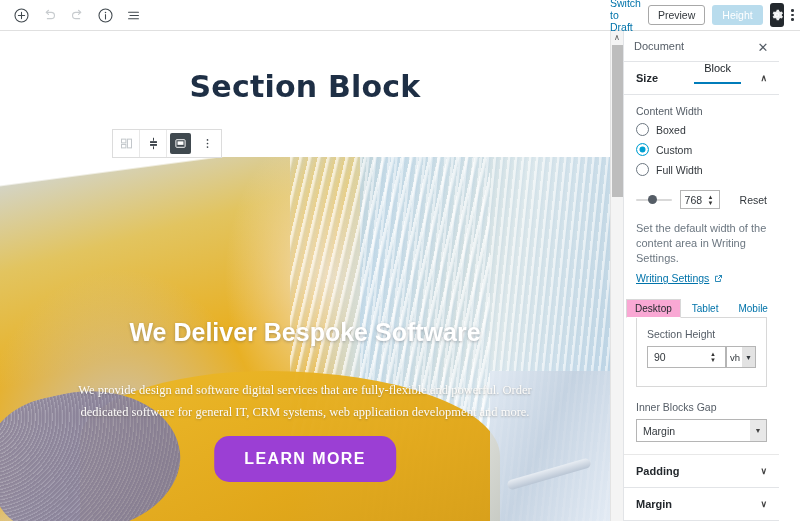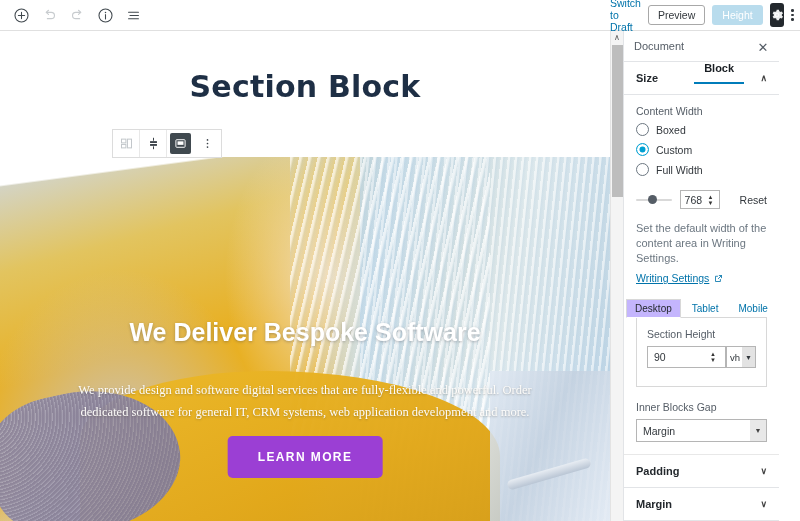--- a/index.html
+++ b/index.html
@@ -106,22 +106,22 @@
     font-family: "Liberation Sans", sans-serif;
     text-shadow: 0 1px 3px rgba(60,60,70,0.35);
   }
   .hero-p {
     position: absolute; top: 222px; left: 60px; width: 490px; text-align: center;
     font-family: "Liberation Serif", serif; font-size: 12.5px; line-height: 22px;
     color: #fdfcfa; text-shadow: 0 1px 2px rgba(70,60,50,0.35);
   }
   .hero-btn {
     position: absolute; top: 279px; left: 50%; transform: translateX(-50%);
-    background: #9b3fd4; color: #fff; border: none; border-radius: 5px;
-    padding: 14px 30px; font-size: 12px; font-weight: 700; letter-spacing: 1.4px;
+    background: #9b3fd4; color: #fff; border: none; border-radius: 15px;
+    padding: 14px 30px; font-size: 16px; font-weight: 700; letter-spacing: 1.4px;
     cursor: pointer; font-family: "Liberation Sans", sans-serif;
   }
 
   
   .sb-scroll {
     position: absolute; left: 610px; top: 31px; width: 13px; height: 490px;
     background: #f4f4f4; border-left: 1px solid #e3e3e3;
   }
   .sb-arrow {
     height: 13px; display: flex; align-items: center; justify-content: center;
@@ -139,21 +139,21 @@
     font-size: 11px; color: #32373c;
   }
   .insp-tabs {
     display: flex; align-items: center; height: 31px;
     border-bottom: 1px solid #e2e4e7; position: relative;
   }
   .insp-tab {
     padding: 0 10px; height: 31px; line-height: 31px; font-size: 11px;
     color: #555d66; cursor: pointer;
   }
-  .insp-tab.active { color: #191e23; font-weight: 700; box-shadow: inset 0 -2px 0 #007cba; margin-top: 44px; }
+  .insp-tab.active { color: #191e23; font-weight: 400; box-shadow: inset 0 -2px 0 #007cba; margin-top: 44px; }
   .insp-close {
     position: absolute; right: 6px; top: 6px; width: 20px; height: 20px;
     display: flex; align-items: center; justify-content: center; cursor: pointer;
     color: #555d66; font-size: 13px;
   }
 
   .panel-head {
     display: flex; align-items: center; justify-content: space-between;
     padding: 10px 12px; font-weight: 700; font-size: 11px; color: #23282d;
     border-bottom: 1px solid #e2e4e7; cursor: pointer;
@@ -187,21 +187,21 @@
   .help-text { font-size: 11px; color: #6c7781; line-height: 15px; margin-top: 12px; }
   .link { color: #0073aa; text-decoration: underline; font-size: 10.5px; cursor: pointer; }
   .ext-icon { display: inline-block; vertical-align: -1px; margin-left: 2px; }
 
   .device-tabs { display: flex; justify-content: center; gap: 2px; margin-top: 14px; position: relative; z-index: 2; }
   .dev-tab {
     padding: 3px 8px; font-size: 10px; color: #0073aa; cursor: pointer;
     border: 1px solid transparent; border-bottom: none;
   }
   .dev-tab.active {
-    color: #23282d; background: #c4b5fd;
+    color: #23282d; background: #f9a8d4;
     border: 1px solid #d8d8d8; border-bottom: 1px solid #fff; margin-bottom: -1px;
   }
   .device-panel {
     border: 1px solid #d8d8d8; padding: 10px 10px 18px 10px; background: #fff;
   }
   .sel-row { display: flex; align-items: center; margin-top: 6px; }
   .num-wide {
     flex: 1 1 auto; display: flex; align-items: center; height: 22px;
     border: 1px solid #b5b5b5; background: #fff; padding-left: 6px; font-size: 10.5px;
   }

